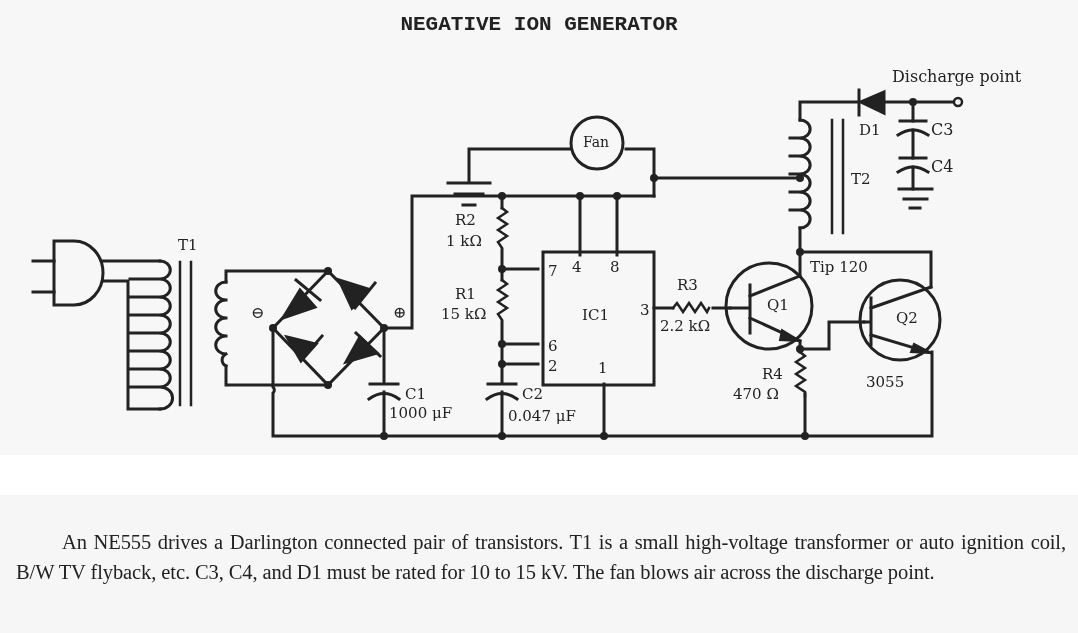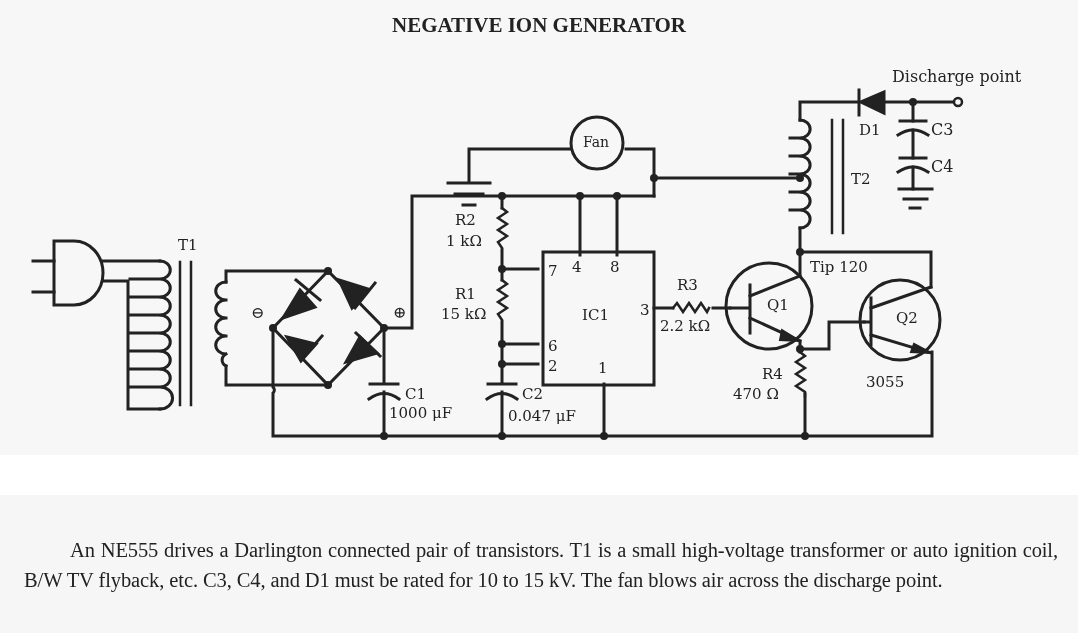--- a/index.html
+++ b/index.html
@@ -1,23 +1,23 @@
 <!DOCTYPE html>
 <html><head>
 <meta charset="utf-8">
 <style>
   html, body { margin: 0; padding: 0; }
   body { width: 1078px; height: 633px; background: #f7f7f7; position: relative; overflow: hidden; font-family: "DejaVu Serif", serif; }
   #diagram-area { position: absolute; left: 0; top: 0; width: 1078px; height: 455px; background: #f7f7f7; }
   #gap-band { position: absolute; left: 0; top: 455px; width: 1078px; height: 40px; background: #ffffff; }
   #caption-area { position: absolute; left: 0; top: 495px; width: 1078px; height: 138px; background: #f6f6f6; }
-  .title { position: absolute; left: 0; top: 13px; width: 1078px; text-align: center; font-family: Liberation Serif, serif; font-weight: bold; font-size: 21px; color: #222; }
+  .title { position: absolute; left: 0; top: 13px; width: 1078px; text-align: center; font-family: Liberation Mono, monospace; font-weight: bold; font-size: 21px; color: #222; }
   svg text { font-family: "DejaVu Serif", serif; fill: #222; }
   .caption { position: absolute; left: 16px; top: 527px; width: 1050px; font-family: "Liberation Serif", serif; font-size: 20.5px; line-height: 30px; color: #222; text-align: justify; letter-spacing: -0.1px; }
-  .caption p { margin: 8px; text-indent: 46px; }
+  .caption p { margin: 0; text-indent: 46px; }
 </style>
 </head>
 <body>
 
 <div id="diagram-area"></div>
 <div id="gap-band"></div>
 <div id="caption-area"></div>
 
 <div class="title">NEGATIVE ION GENERATOR</div>
 

